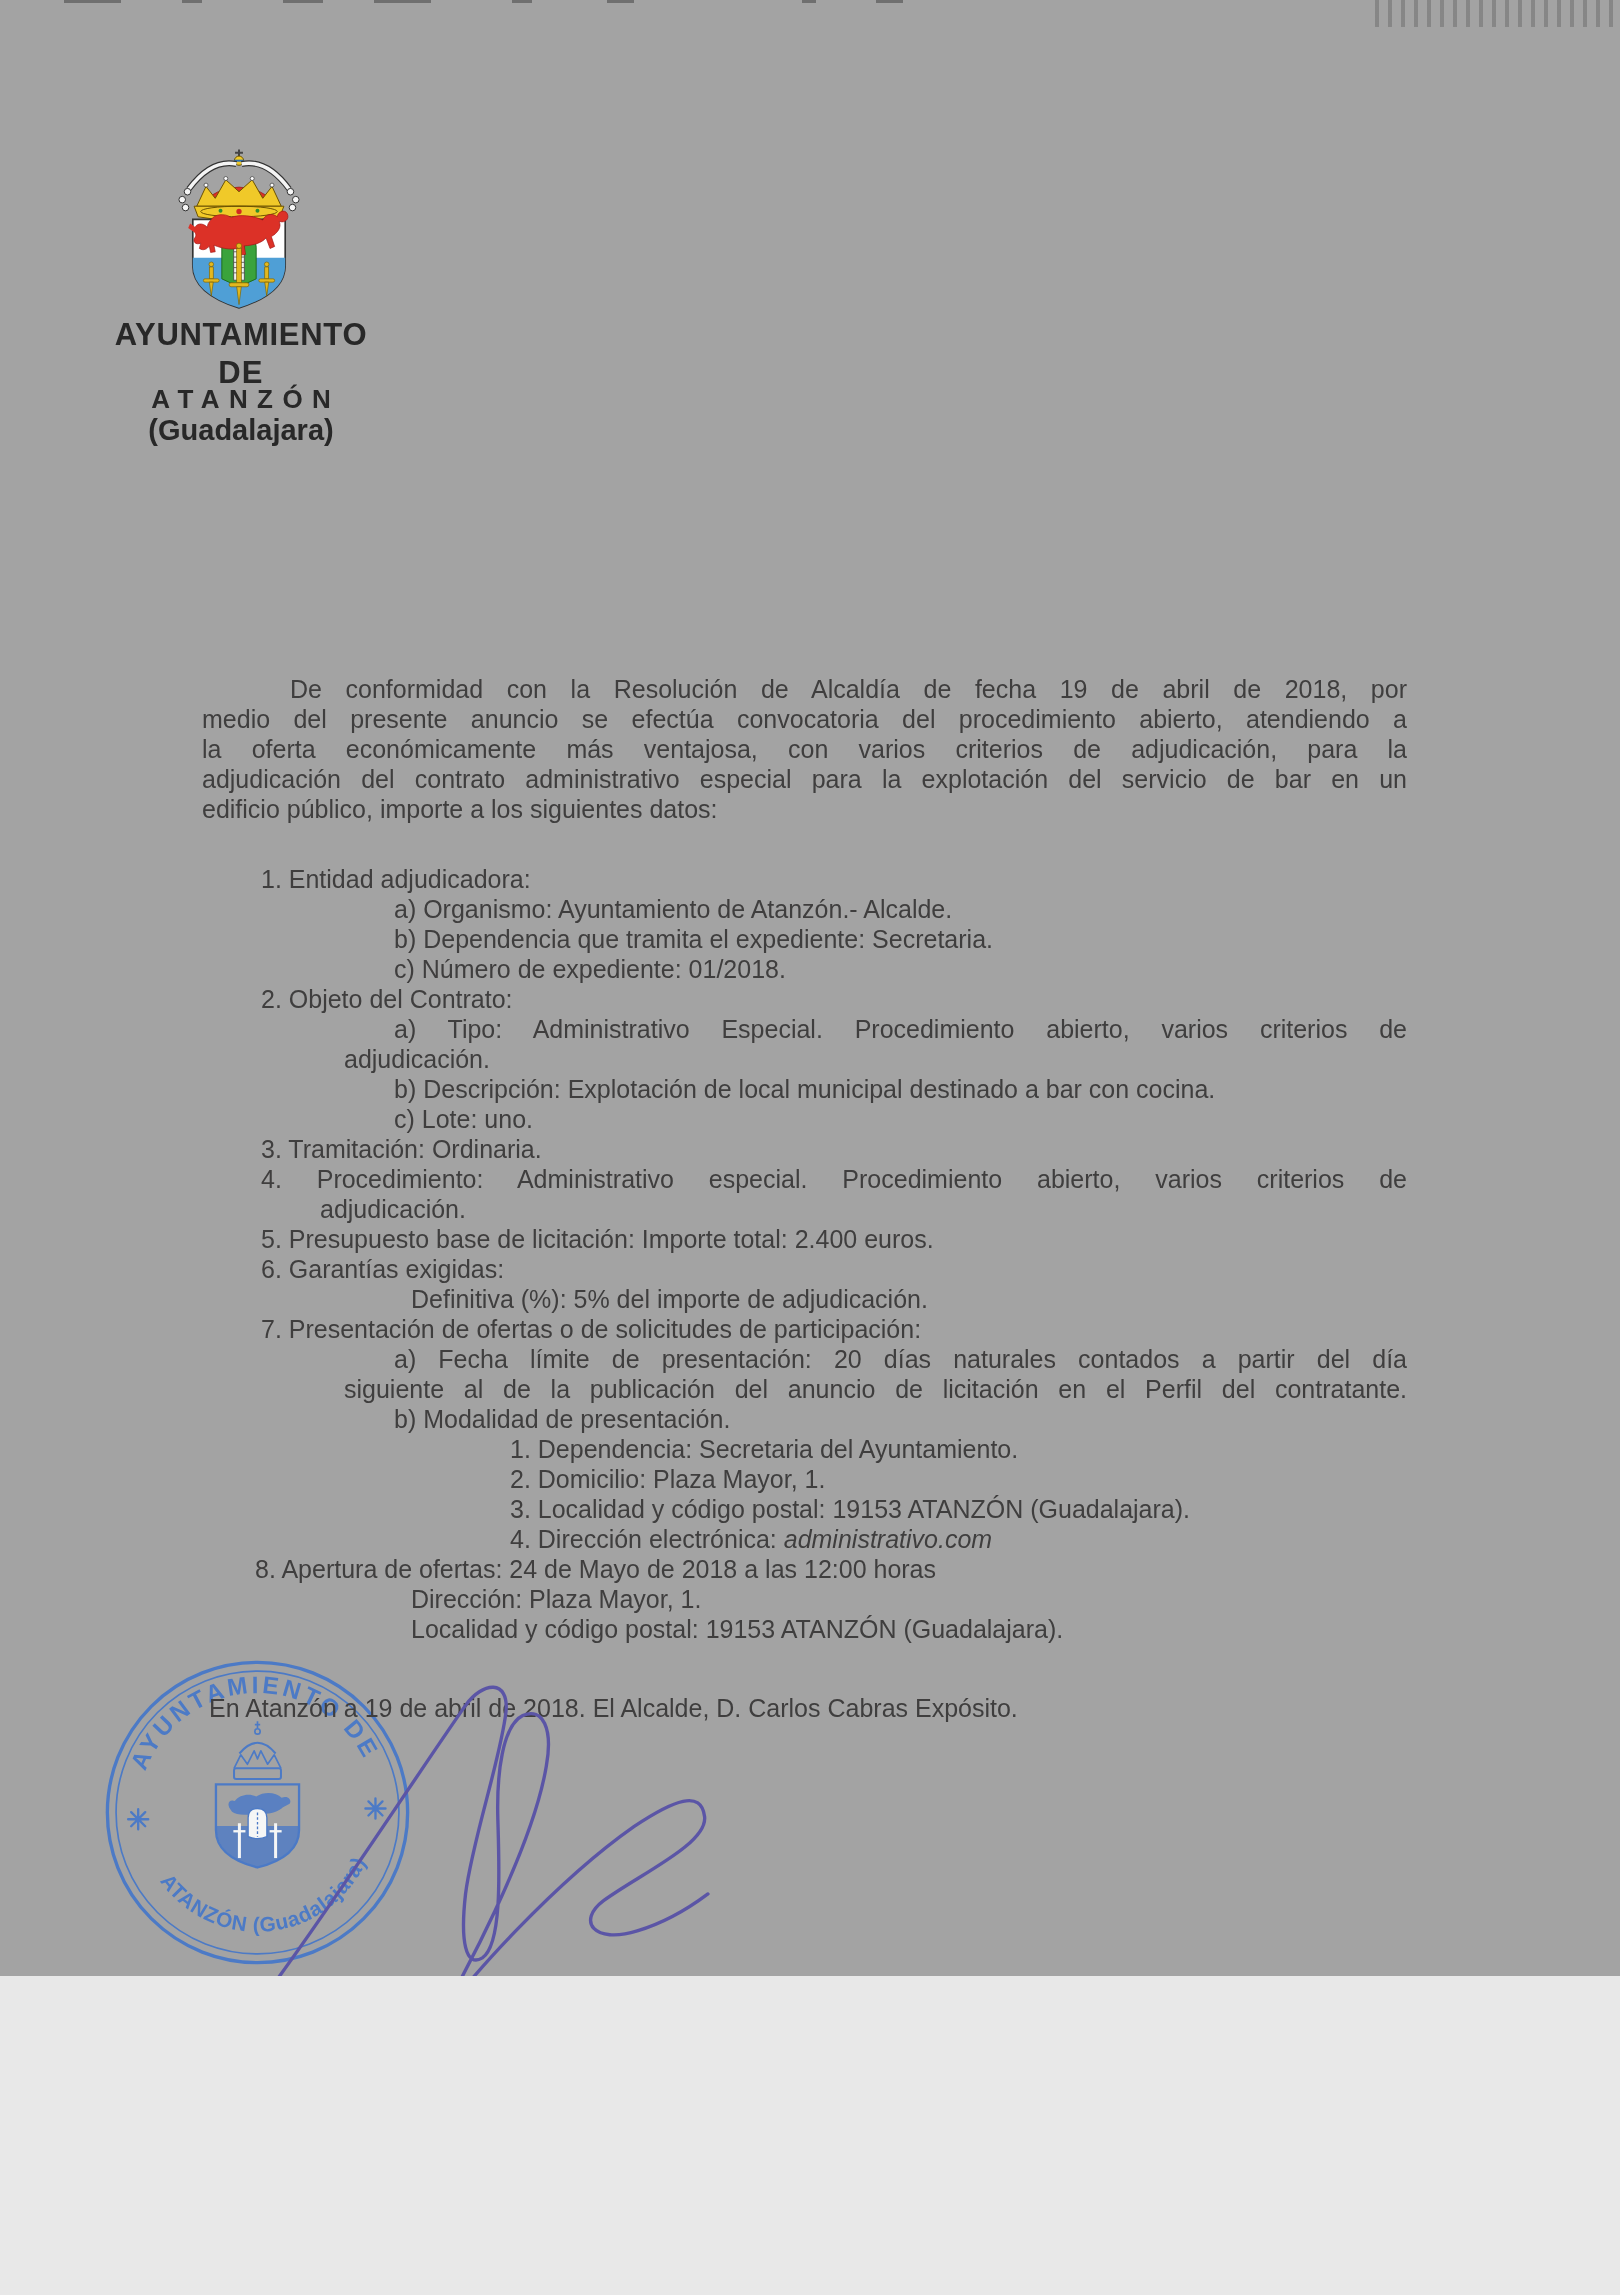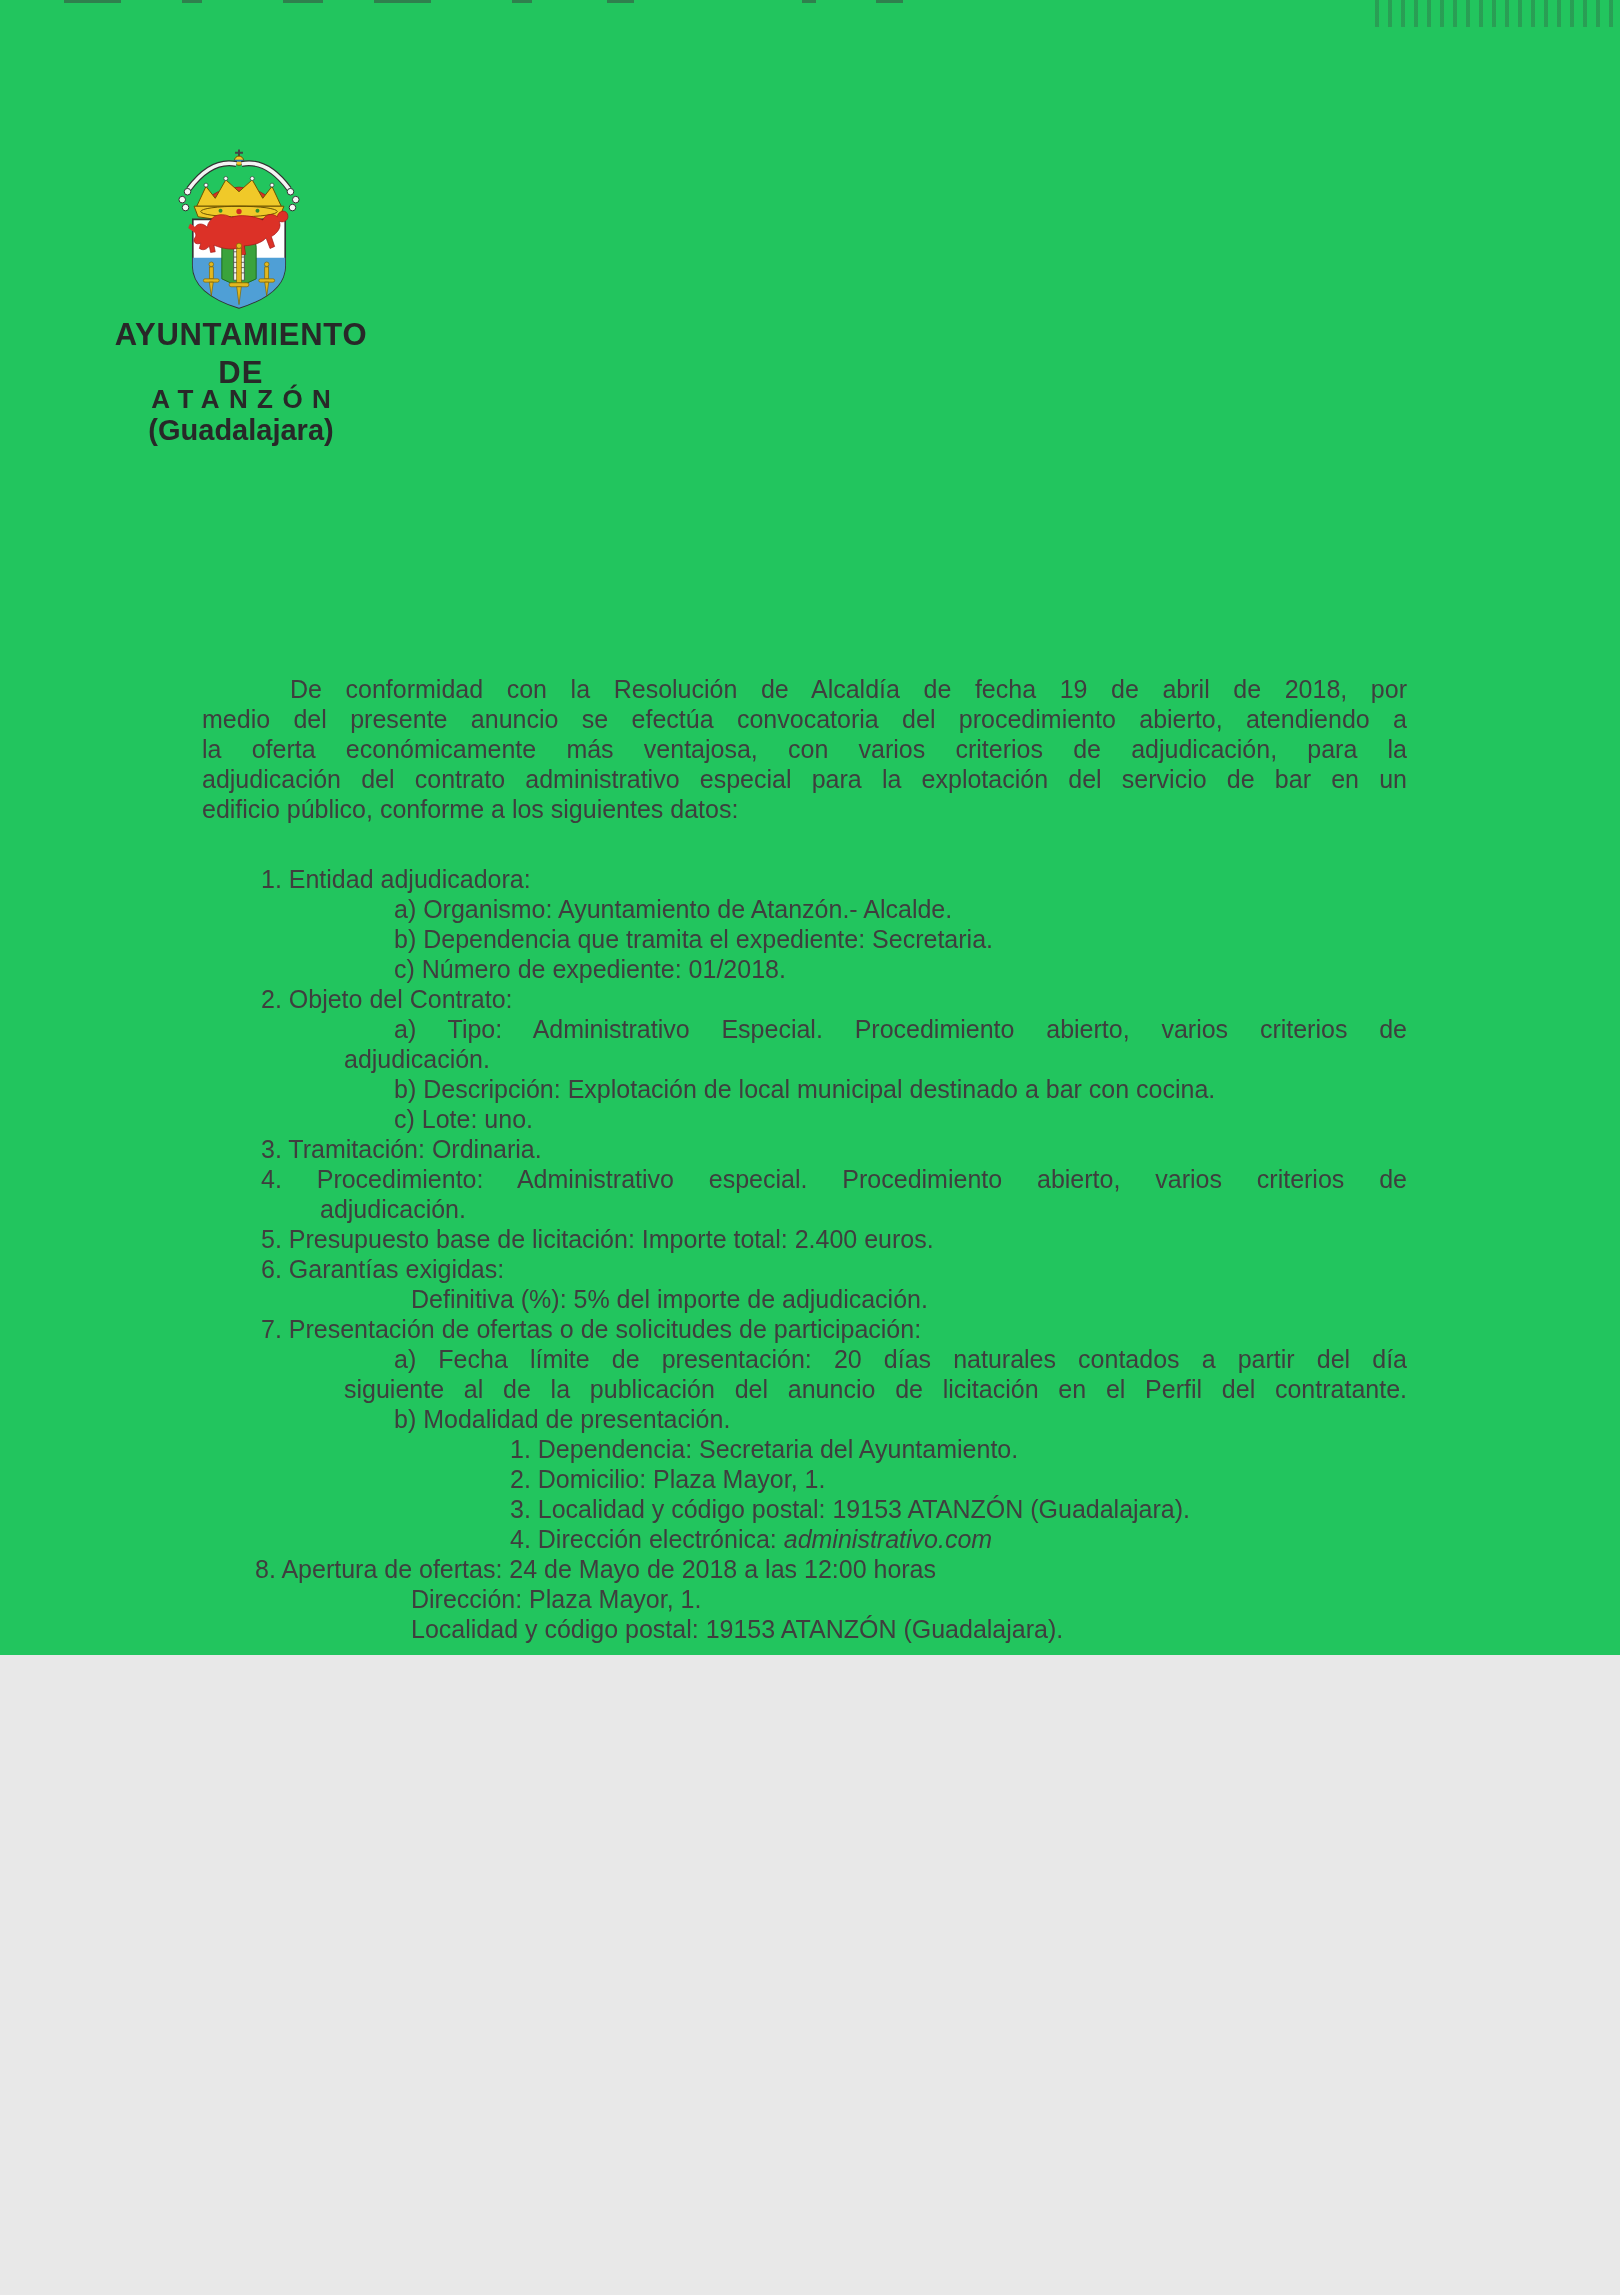--- a/index.html
+++ b/index.html
@@ -1,19 +1,19 @@
 <!DOCTYPE html>
 <html style="font-size:10.8px"><head>
 <meta charset="utf-8">
 <title>Scanned Document</title>
 <style>
   html,body { margin:0; padding:0; background:#e8e8e8; }
   .page {
-    position:relative; width:1621px; height:1655px;
-    background:#22c55e; overflow:hidden;
+    position:relative; width:1621px; height:1976px;
+    background:#a3a3a3; overflow:hidden;
     font-family:"Liberation Sans", sans-serif;
     color:#3f3e3e;
   }
   
   .crest { position:absolute; left:173px; top:148px; width:132px; height:162px; }
   .hdr { position:absolute; left:67px; width:348px; text-align:center;
          color:#282828; font-weight:bold; white-space:nowrap; }
   .hdr1 { top:317px; font-size:31px; letter-spacing:0.7px; }
   .hdr2 { top:355px; font-size:31px; letter-spacing:1.3px; }
   .hdr3 { top:384px; font-size:26px; letter-spacing:9.4px; text-indent:9.4px; }
@@ -123,21 +123,21 @@
   <div class="hdr hdr1">AYUNTAMIENTO</div>
   <div class="hdr hdr2">DE</div>
   <div class="hdr hdr3">ATANZÓN</div>
   <div class="hdr hdr4">(Guadalajara)</div>
 
   <div class="para">
     <div class="line just firstline">De conformidad con la Resolución de Alcaldía de fecha 19 de abril de 2018, por</div>
     <div class="line just">medio del presente anuncio se efectúa convocatoria del procedimiento abierto, atendiendo a</div>
     <div class="line just">la oferta económicamente más ventajosa, con varios criterios de adjudicación, para la</div>
     <div class="line just">adjudicación del contrato administrativo especial para la explotación del servicio de bar en un</div>
-    <div class="line">edificio público, conforme a los siguientes datos:</div>
+    <div class="line">edificio público, importe a los siguientes datos:</div>
   </div>
 
   <div class="list">
     <div class="line ind1">1. Entidad adjudicadora:</div>
     <div class="line ind2">a) Organismo: Ayuntamiento de Atanzón.- Alcalde.</div>
     <div class="line ind2">b) Dependencia que tramita el expediente: Secretaria.</div>
     <div class="line ind2">c) Número de expediente: 01/2018.</div>
     <div class="line ind1">2. Objeto del Contrato:</div>
     <div class="line ind2 just">a) Tipo: Administrativo Especial. Procedimiento abierto, varios criterios de</div>
     <div class="line ind2c">adjudicación.</div>

